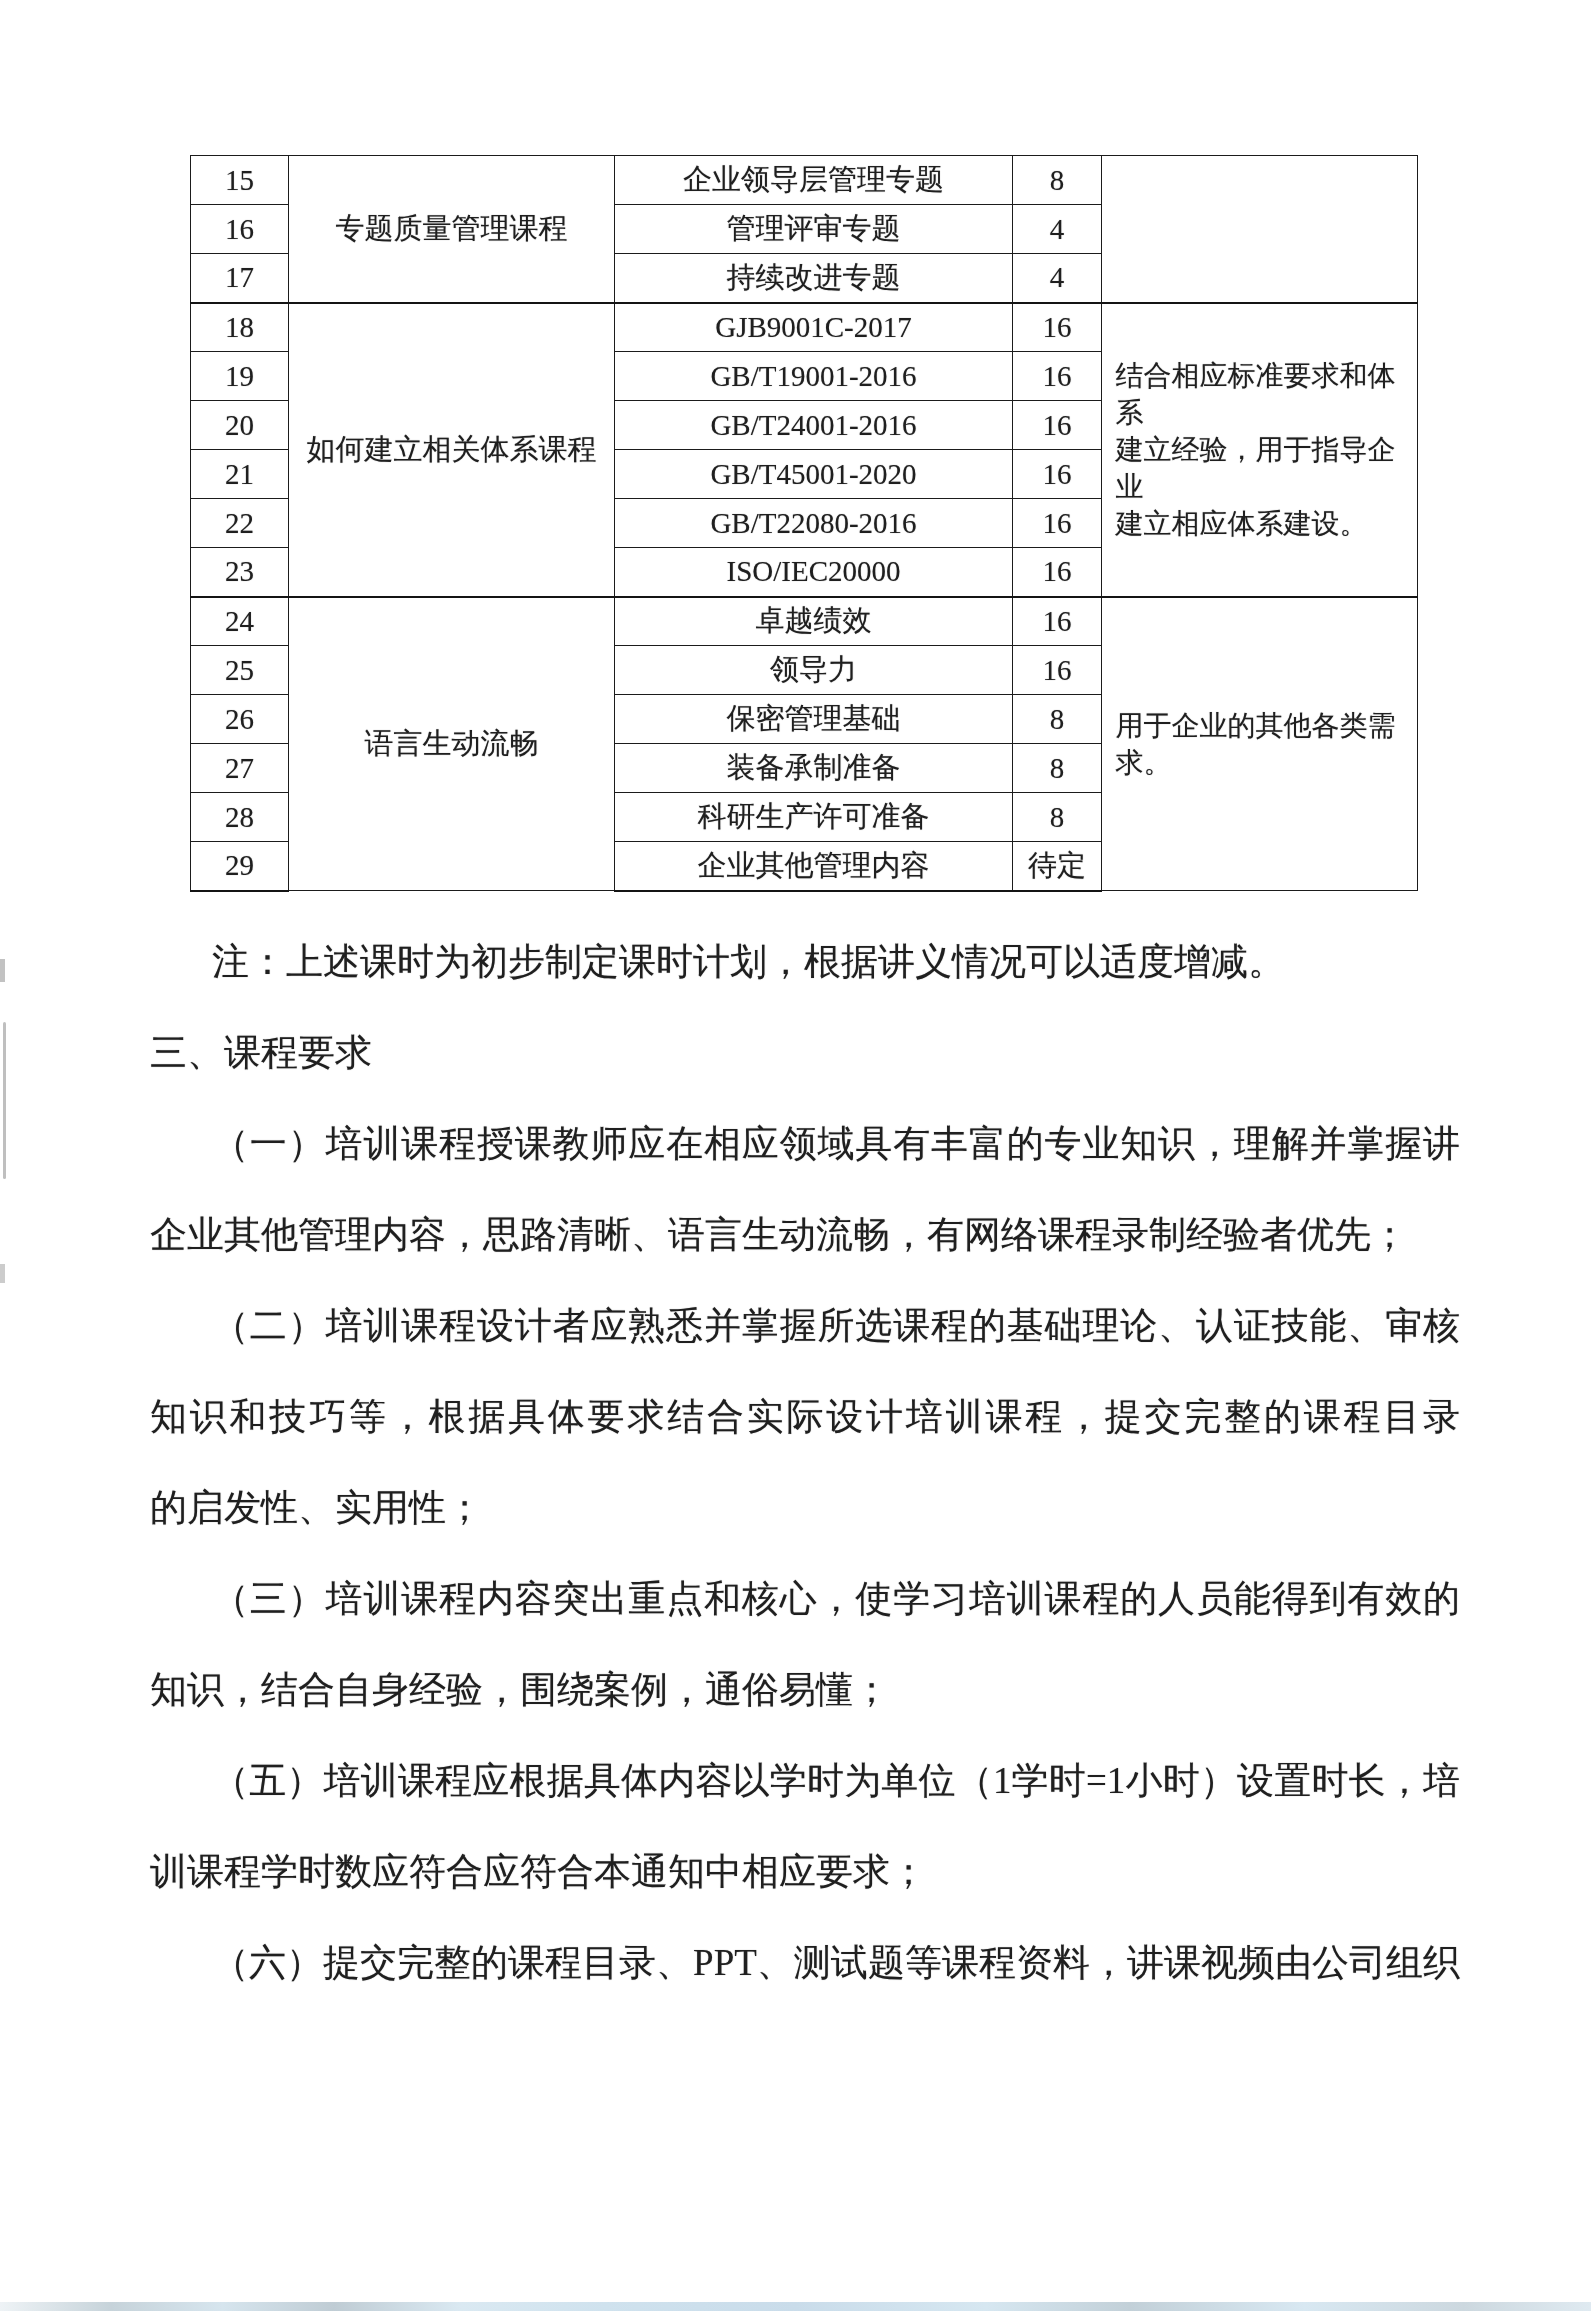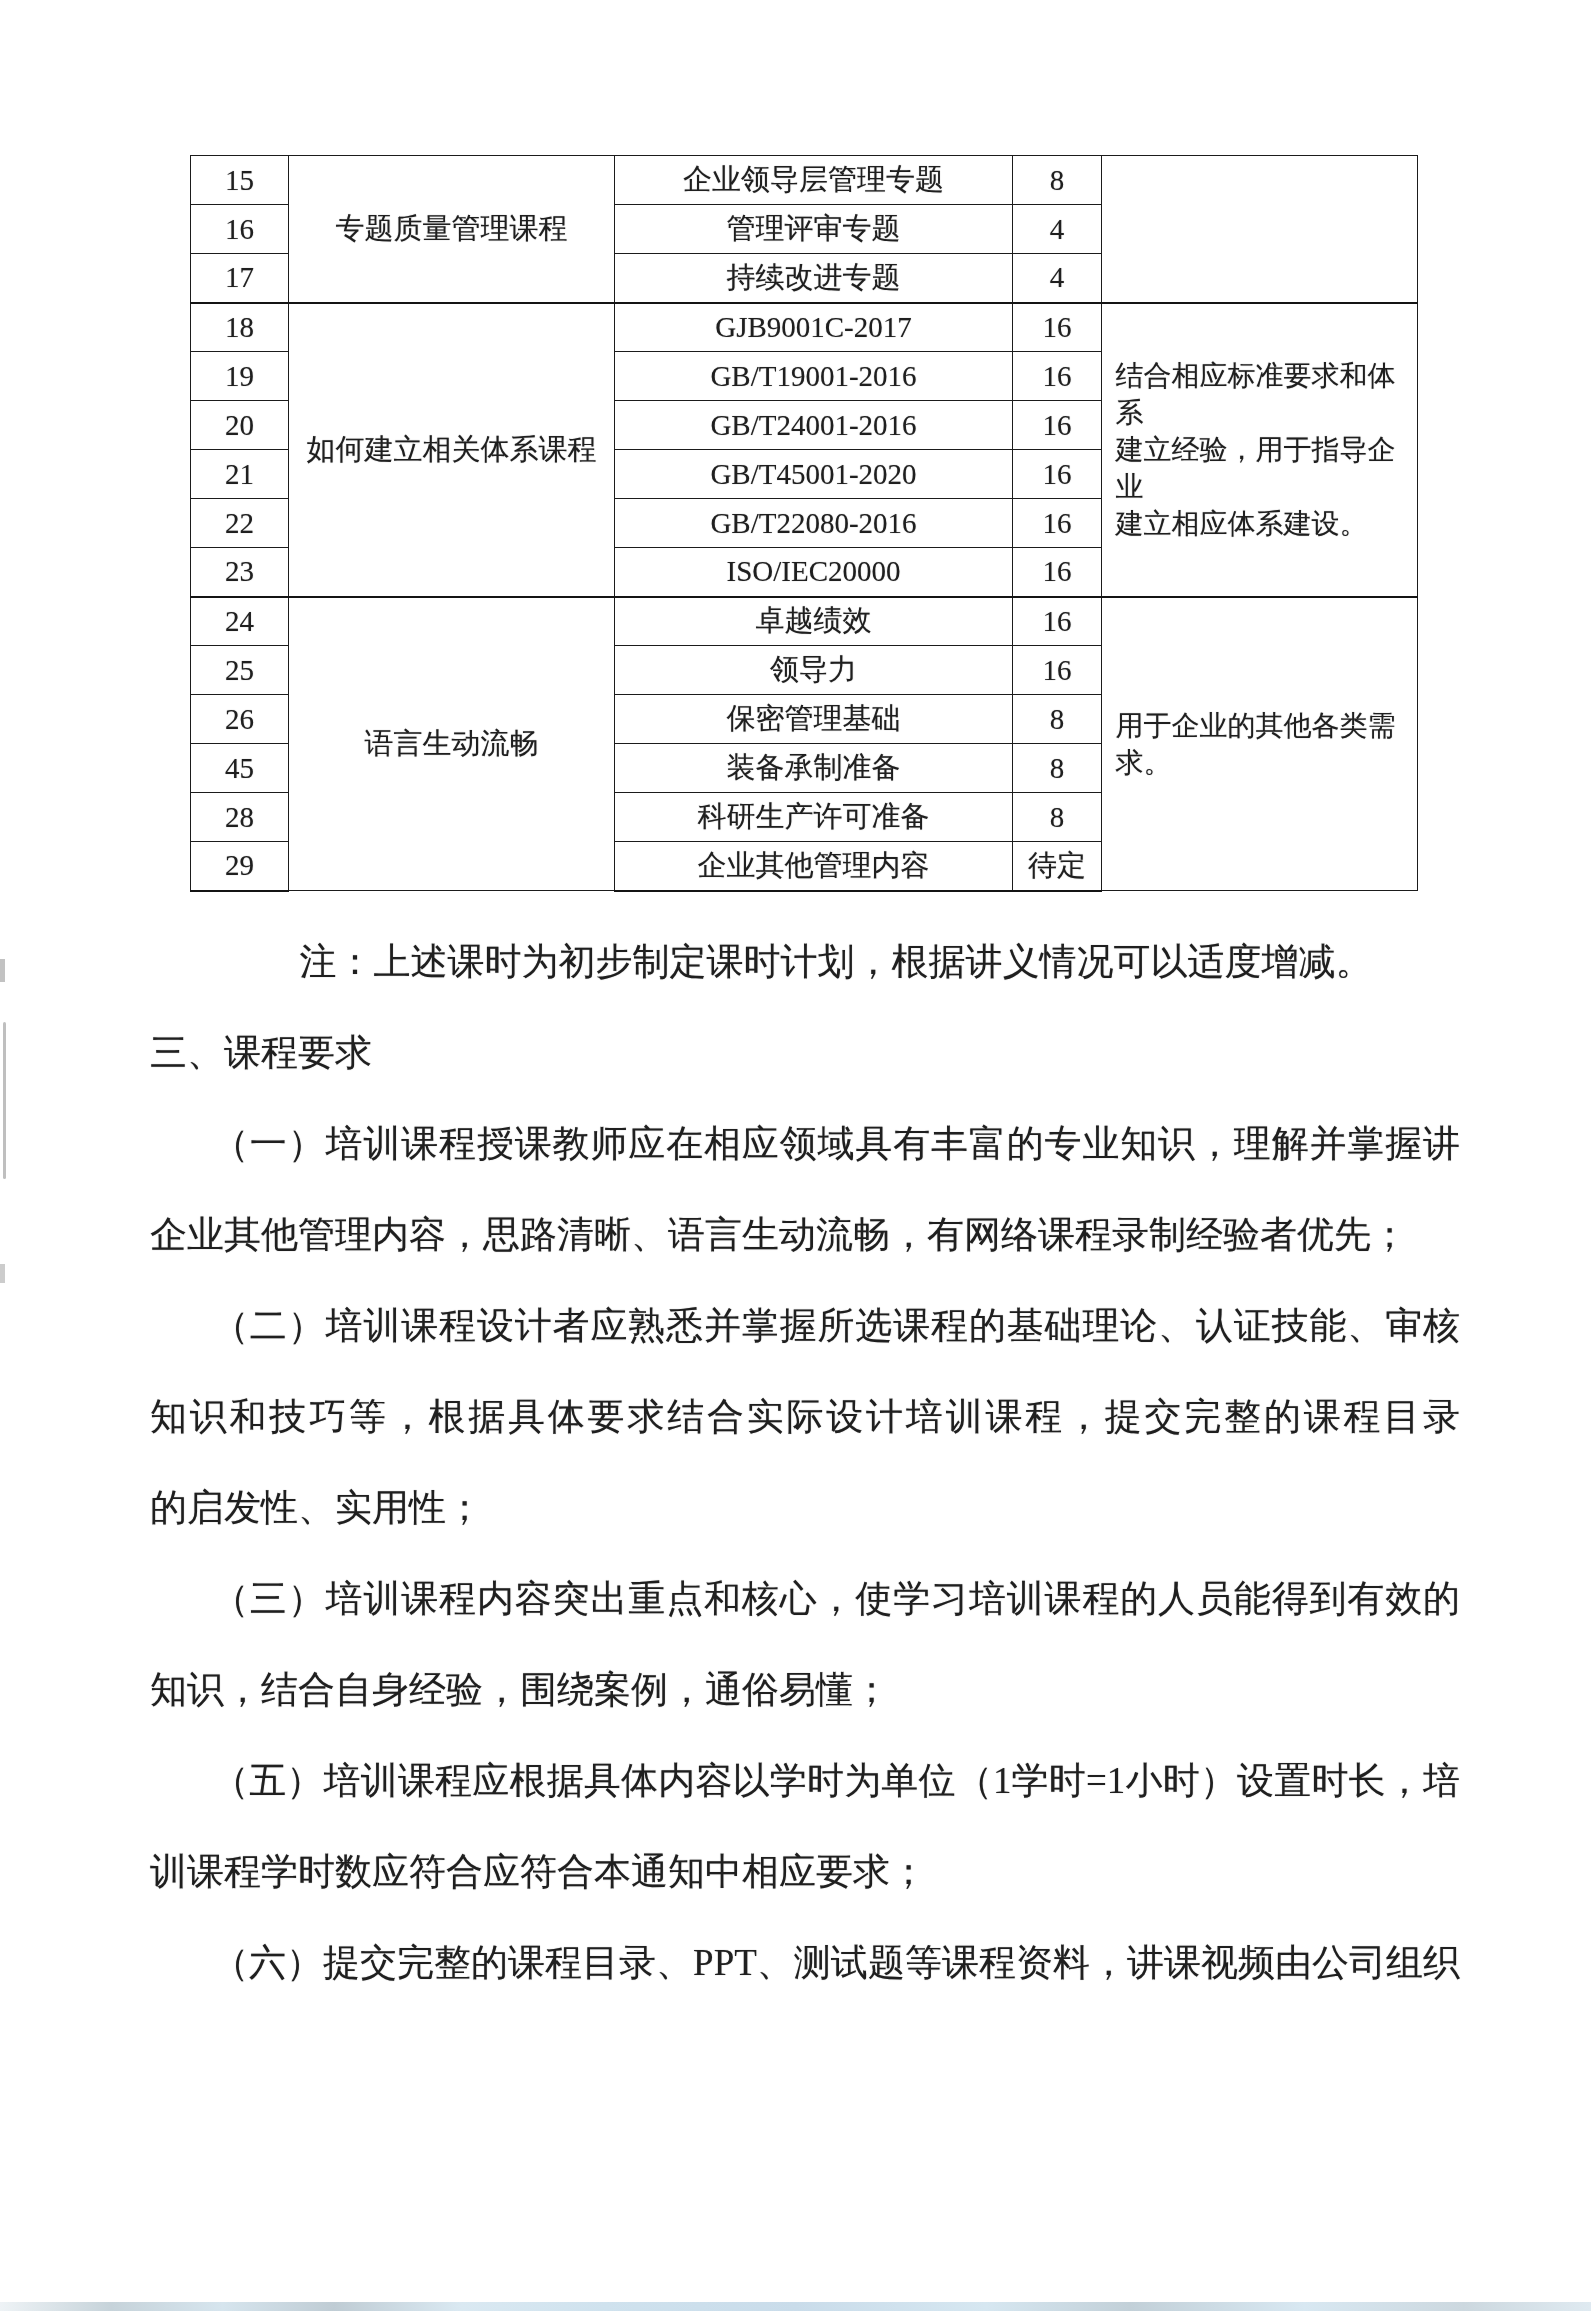--- a/index.html
+++ b/index.html
@@ -39,21 +39,21 @@
   
   .content {
     position:absolute; left:150px; top:916px; width:1310px;
   }
   .line {
     height:91px; line-height:91px;
     font-size:37px;
     white-space:nowrap;
     text-shadow:0 0 1px rgba(25,25,25,.45);
   }
-  .line.indent { text-indent:62px;text-align:center; }
+  .line.indent { text-indent:62px; }
   .line.fill { text-align:justify; text-align-last:justify; white-space:normal; }
   
   .scan-line {
     position:absolute; left:2.9px; top:1022px; width:2.9px; height:157px;
     background:#a9a9a9; opacity:.75; border-radius:1.9px;
   }
   .scan-tick-a {
     position:absolute; left:0; top:959px; width:4.9px; height:23px;
     background:#8f8f8f; opacity:.55;
   }
@@ -150,21 +150,21 @@
           <td>25</td>
           <td>领导力</td>
           <td>16</td>
         </tr>
         <tr>
           <td>26</td>
           <td>保密管理基础</td>
           <td>8</td>
         </tr>
         <tr>
-          <td>45</td>
+          <td>27</td>
           <td>装备承制准备</td>
           <td>8</td>
         </tr>
         <tr>
           <td>28</td>
           <td>科研生产许可准备</td>
           <td>8</td>
         </tr>
         <tr>
           <td>29</td>

